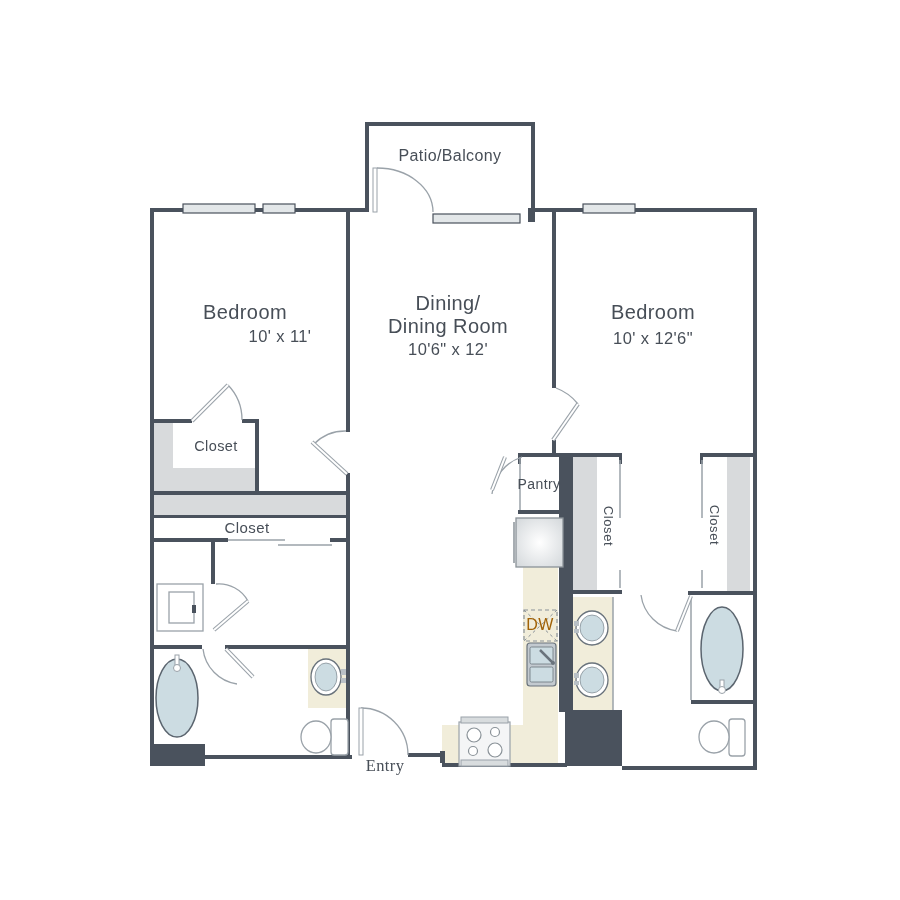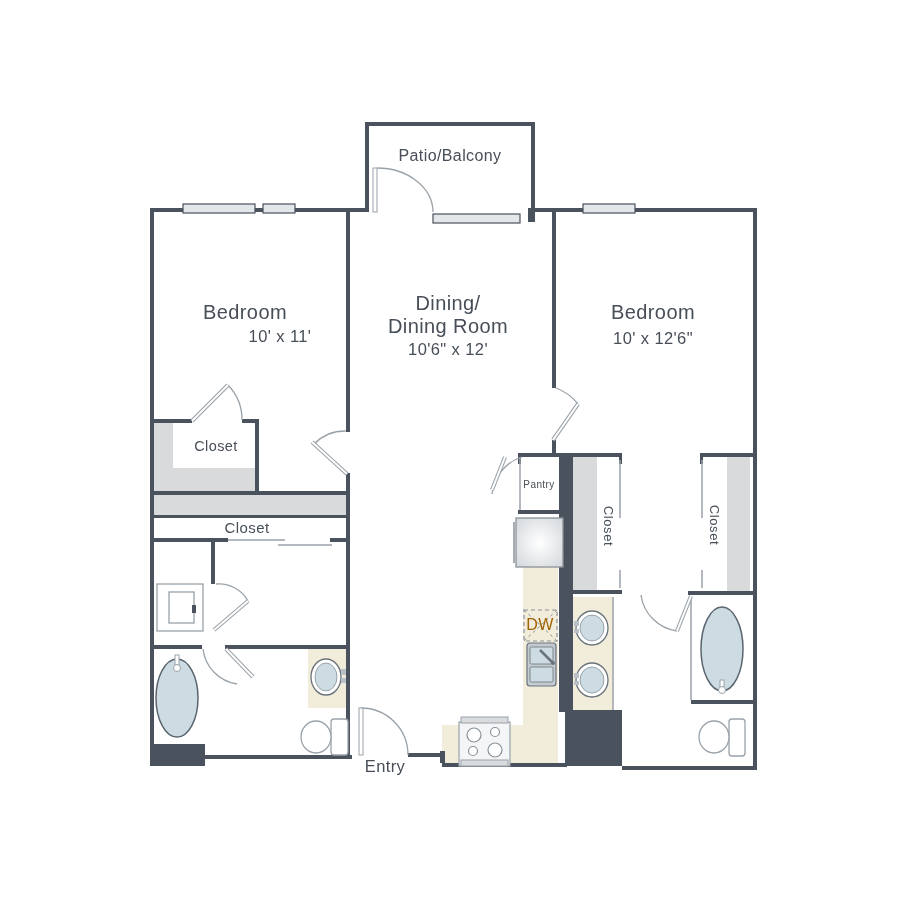--- a/index.html
+++ b/index.html
@@ -7,21 +7,21 @@
          font-family:"Liberation Sans", sans-serif;}
   .plan-svg{position:absolute;left:0;top:0;width:900px;height:900px;}
   .lbl{position:absolute;transform:translate(-50%,-50%);color:#474e57;white-space:nowrap;
        letter-spacing:0.4px;line-height:1.25;text-align:center;}
   .room{font-size:20px;}
   .dims{font-size:16.5px;}
   .small{font-size:14.5px;}
   .tiny{font-size:13px;}
   .v-label{transform:translate(-50%,-50%) rotate(90deg);font-size:13px;letter-spacing:0.6px;}
   .dw-lbl{font-size:16px;color:#a16207;letter-spacing:0.5px;}
-  .entry-lbl{font-size:16.5px;}
+  .entry-lbl{font-size:16.5px;font-family:Liberation Serif, serif;}
   .disclaimer{position:absolute;left:450px;top:857px;transform:translate(-50%,-50%);
               font-size:12px;color:#4c4c4c;letter-spacing:0.1px;}
 </style>
 </head>
 <body>
 
 <div class="stage">
 
   <svg class="plan-svg" viewBox="0 0 900 900">
     <defs>
@@ -216,21 +216,21 @@
   <div class="lbl room" style="left:448px;top:303px;">Dining/</div>
   <div class="lbl room" style="left:448px;top:326px;">Dining Room</div>
   <div class="lbl dims" style="left:448px;top:349px;">10'6" x 12'</div>
 
   <div class="lbl room" style="left:653px;top:312px;">Bedroom</div>
   <div class="lbl dims" style="left:653px;top:338px;">10' x 12'6"</div>
 
   <div class="lbl small" style="left:216px;top:446px;">Closet</div>
   <div class="lbl small" style="left:247px;top:528px;font-size:15px;">Closet</div>
 
-  <div class="lbl tiny" style="left:539px;top:485px;font-size:10px;">Pantry</div>
+  <div class="lbl tiny" style="left:539px;top:485px;font-size:14px;">Pantry</div>
 
   <div class="lbl v-label" style="left:608px;top:526px;">Closet</div>
   <div class="lbl v-label" style="left:714px;top:525px;">Closet</div>
 
   <div class="lbl dw-lbl" style="left:540px;top:625px;">DW</div>
 
   <div class="lbl entry-lbl" style="left:385px;top:766px;">Entry</div>
 
 </div>
 

